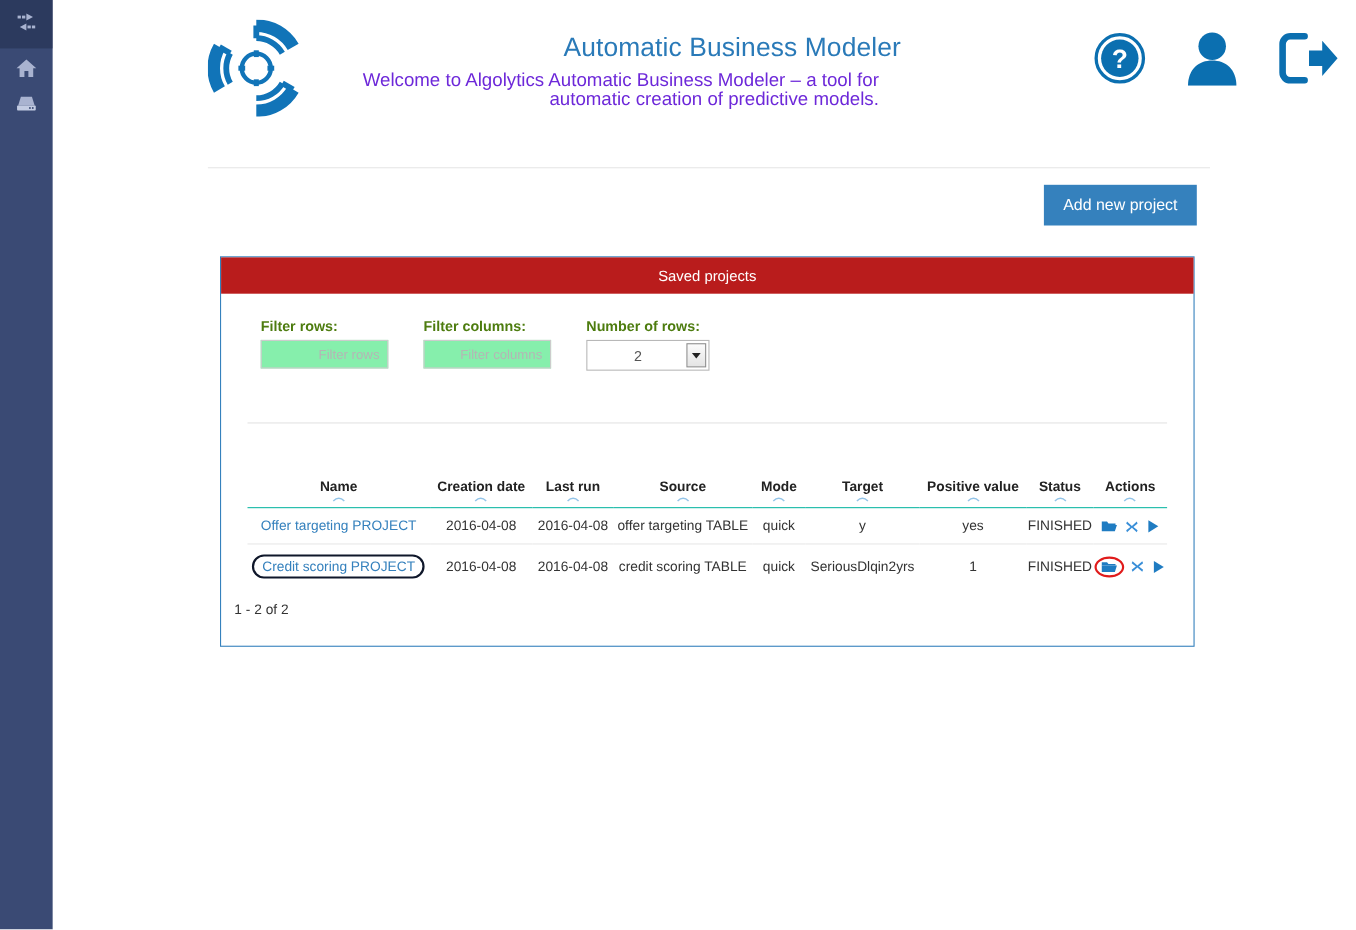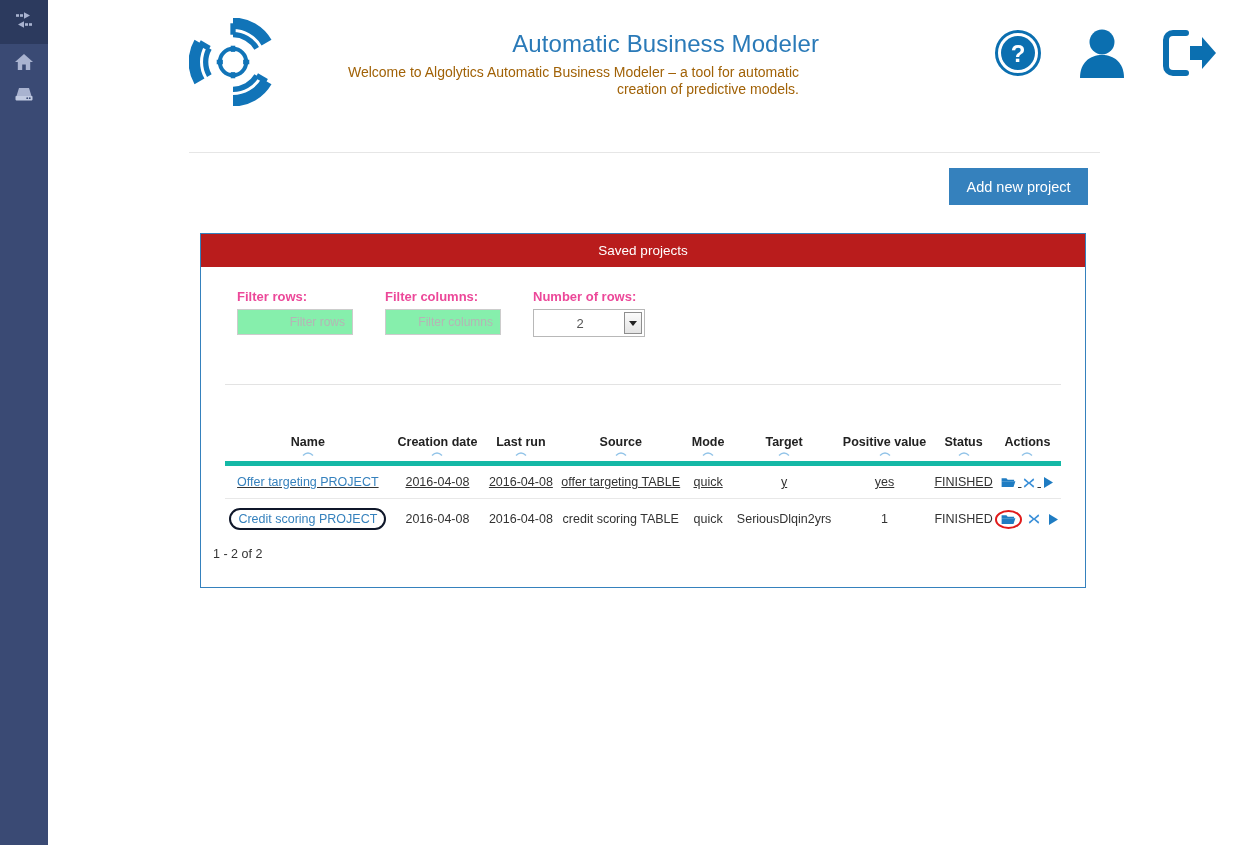--- a/index.html
+++ b/index.html
@@ -74,22 +74,22 @@
   }
   #app-title {
     color: #2a7ab8;
     font-size: 24px;
     font-weight: normal;
     letter-spacing: 0.1px;
     line-height: 28px;
     margin: 0;
   }
   #app-subtitle {
-    color: #a16207;
-    font-size: 14px;
+    color: #6d28d9;
+    font-size: 17px;
     line-height: 17px;
     margin: 6px 0 0 0;
     max-width: 500px;
   }
   #header-icons {
     position: absolute;
     left: 805px;
     top: 14px;
     display: flex;
     align-items: center;
@@ -152,21 +152,21 @@
   
   #filters {
     display: flex;
     gap: 0;
     padding: 22px 0 0 36px;
   }
   .filter-group { margin-right: 32px; }
   .filter-label {
     font-size: 13px;
     font-weight: bold;
-    color: #ec4899;
+    color: #4d7c0f;
     margin-bottom: 5px;
     display: block;
   }
   .filter-input {
     width: 116px;
     height: 26px;
     border: 1px solid #cccccc;
     box-sizing: border-box;
     font-size: 12px;
     color: #333;
@@ -255,21 +255,21 @@
     line-height: 0;
   }
   table#projects tbody td {
     padding: 9px 0;
     text-align: center;
     color: #333333;
     border-top: 1px solid #e8e8e8;
     font-size: 12.5px;
     white-space: nowrap;
   }
-  table#projects tbody tr:first-child td { border-top: 5px solid #14b8a6; text-decoration: underline; }
+  table#projects tbody tr:first-child td { border-top: 1px solid #14b8a6; }
   .proj-link {
     color: #3581bd;
     text-decoration: none;
     cursor: pointer;
     font-size: 12.5px;
   }
   .actions-cell { white-space: nowrap; }
   .act-icon {
     display: inline-block;
     vertical-align: middle;

